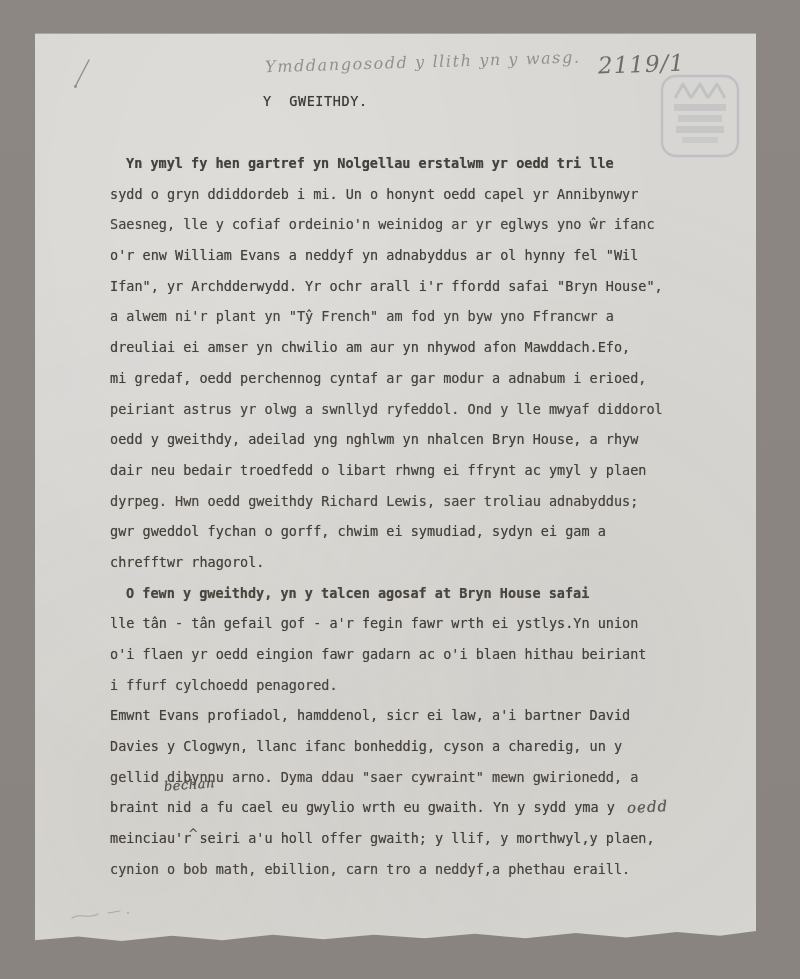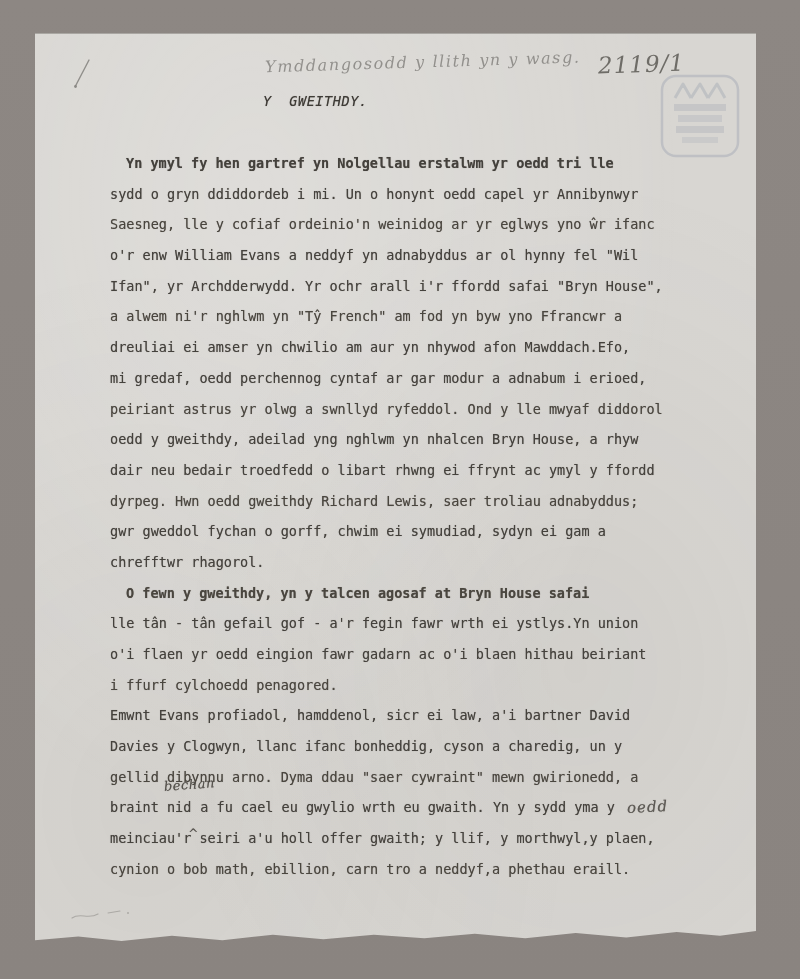--- a/index.html
+++ b/index.html
@@ -26,21 +26,20 @@
     text-shadow:0 0 .7px rgba(60,55,50,.55);
   }
   .line{height:30.7px;line-height:30.7px;white-space:pre;}
   .line.indent{padding-left:16px;font-weight:bold;}
   .line:nth-child(3n){color:#4a463f;}
   .line:nth-child(3n+1){color:#44413c;}
   .doc-title{
     position:absolute;left:228px;top:59px;
     font-size:13.5px;letter-spacing:.6px;color:#3e3b36;white-space:pre;
     text-shadow:0 0 .7px rgba(50,45,40,.6);
-    font-style:italic;
   }
   .hand{font-family:"DejaVu Serif", serif;font-style:italic;}
   .top-note{
     position:absolute;left:230px;top:18px;width:340px;
     font-size:16px;letter-spacing:1.6px;color:#868480;
     transform:rotate(-1.8deg);opacity:.85;white-space:nowrap;
   }
   .ref-number{
     position:absolute;left:563px;top:17px;
     font-size:23px;letter-spacing:1px;color:#6e6c67;
@@ -89,26 +88,26 @@
   </svg>
 
   <div class="doc-title">Y  GWEITHDY.</div>
 
   <div class="typed">
     <div class="line indent">Yn ymyl fy hen gartref yn Nolgellau erstalwm yr oedd tri lle</div>
     <div class="line">sydd o gryn ddiddordeb i mi. Un o honynt oedd capel yr Annibynwyr</div>
     <div class="line">Saesneg, lle y cofiaf ordeinio'n weinidog ar yr eglwys yno ŵr ifanc</div>
     <div class="line">o'r enw William Evans a neddyf yn adnabyddus ar ol hynny fel "Wil</div>
     <div class="line">Ifan", yr Archdderwydd. Yr ochr arall i'r ffordd safai "Bryn House",</div>
-    <div class="line">a alwem ni'r nghlwm yn "Tŷ French" am fod yn byw yno Ffrancwr a</div>
+    <div class="line">a alwem ni'r plant yn "Tŷ French" am fod yn byw yno Ffrancwr a</div>
     <div class="line">dreuliai ei amser yn chwilio am aur yn nhywod afon Mawddach.Efo,</div>
     <div class="line">mi gredaf, oedd perchennog cyntaf ar gar modur a adnabum i erioed,</div>
     <div class="line">peiriant astrus yr olwg a swnllyd ryfeddol. Ond y lle mwyaf diddorol</div>
     <div class="line">oedd y gweithdy, adeilad yng nghlwm yn nhalcen Bryn House, a rhyw</div>
-    <div class="line">dair neu bedair troedfedd o libart rhwng ei ffrynt ac ymyl y ffordd</div>
+    <div class="line">dair neu bedair troedfedd o libart rhwng ei ffrynt ac ymyl y plaen</div>
     <div class="line">dyrpeg. Hwn oedd gweithdy Richard Lewis, saer troliau adnabyddus;</div>
     <div class="line">gwr gweddol fychan o gorff, chwim ei symudiad, sydyn ei gam a</div>
     <div class="line">chrefftwr rhagorol.</div>
     <div class="line indent">O fewn y gweithdy, yn y talcen agosaf at Bryn House safai</div>
     <div class="line">lle tân - tân gefail gof - a'r fegin fawr wrth ei ystlys.Yn union</div>
     <div class="line">o'i flaen yr oedd eingion fawr gadarn ac o'i blaen hithau beiriant</div>
     <div class="line">i ffurf cylchoedd penagored.</div>
     <div class="line">Emwnt Evans profiadol, hamddenol, sicr ei law, a'i bartner David</div>
     <div class="line">Davies y Clogwyn, llanc ifanc bonheddig, cyson a charedig, un y</div>
     <div class="line">gellid dibynnu arno. Dyma ddau "saer cywraint" mewn gwirionedd, a</div>

